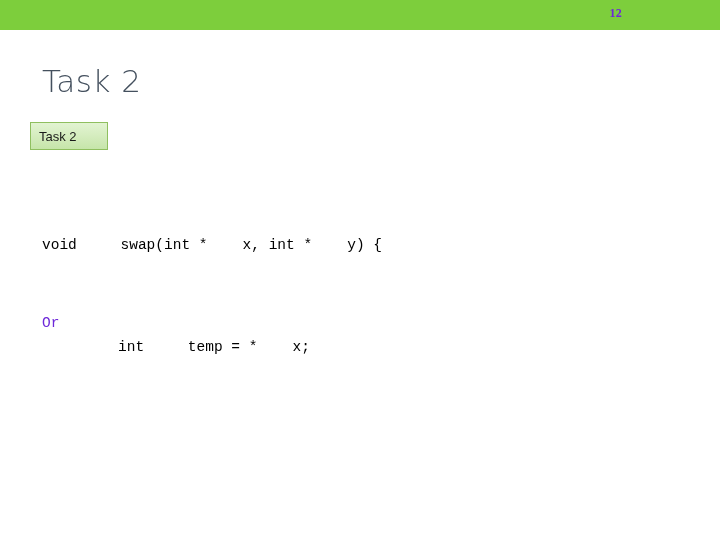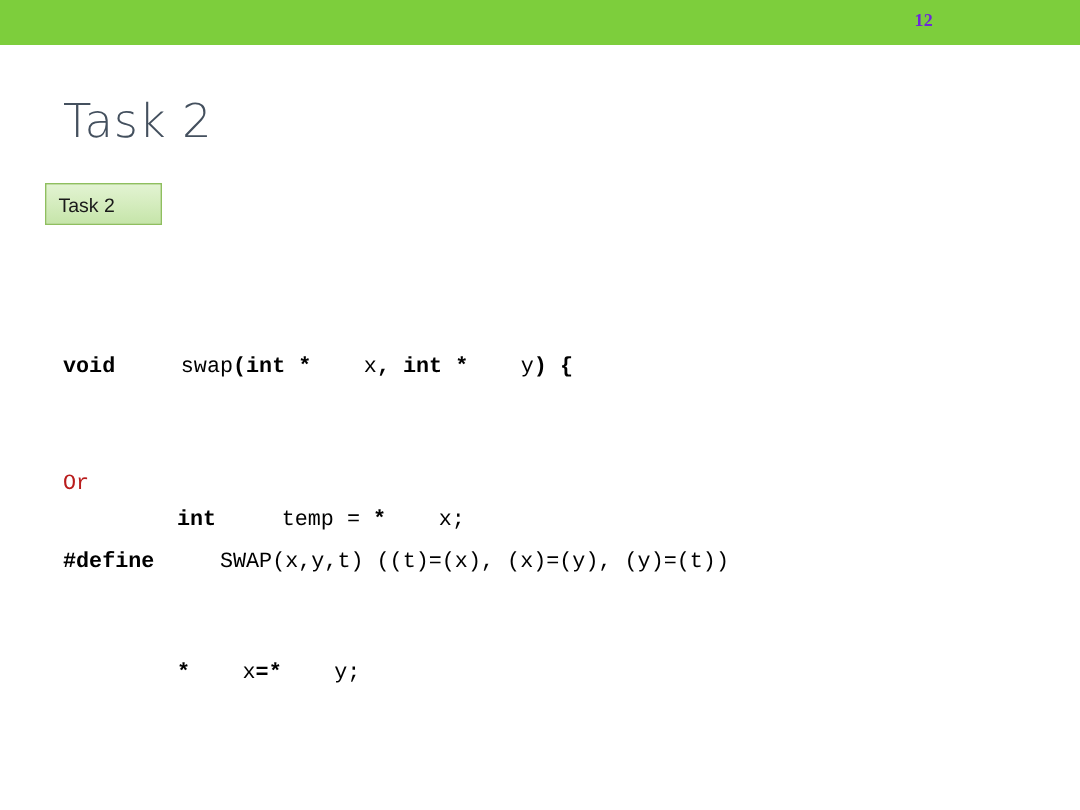--- a/index.html
+++ b/index.html
@@ -86,34 +86,34 @@
     white-space: pre;
   }
   .code-line {
     white-space: pre;
     height: 25.5px;
   }
   .code-line.indent {
     padding-left: 76px;
   }
   .tok-b {
-    font-weight: bold;
+    font-weight: normal;
   }
   .tok-r {
     font-weight: normal;
     margin-left: 35px;
   }
   .or-line {
     position: absolute;
     left: 42px;
     top: 313px;
     font-family: "Liberation Mono", "DejaVu Sans Mono", monospace;
     font-size: 14.5px;
     font-weight: normal;
-    color: #b91c1c;
+    color: #6d28d9;
     line-height: 20px;
     white-space: pre;
   }
   .define-line {
     position: absolute;
     left: 42px;
     top: 365px;
     font-family: "Liberation Mono", "DejaVu Sans Mono", monospace;
     font-size: 14.5px;
     color: #000000;
@@ -135,25 +135,23 @@
   <div class="label-chip">
     <span class="label-chip-text">Task 2</span>
   </div>
 
   <div class="code-block">
 
     <div class="code-line"><span class="tok-b">void</span><span class="tok-r"> swap</span><span class="tok-b">(int *</span><span class="tok-r">x</span><span class="tok-b">, int *</span><span class="tok-r">y</span><span class="tok-b">) {</span></div>
 
     <div class="code-line indent"><span class="tok-b">int</span><span class="tok-r"> temp = </span><span class="tok-b">*</span><span class="tok-r">x;</span></div>
 
-    <div class="code-line indent"><span class="tok-b">*</span><span class="tok-r">x</span><span class="tok-b">=*</span><span class="tok-r">y;</span></div>
 
     <div class="code-line indent"></div>
 
     
 
   </div>
 
   <div class="or-line">Or</div>
 
-  <div class="define-line"><span class="tok-b">#define</span><span class="tok-r"> SWAP(x,y,t) ((t)=(x), (x)=(y), (y)=(t))</span></div>
 
 </div>
 
 </body></html>

